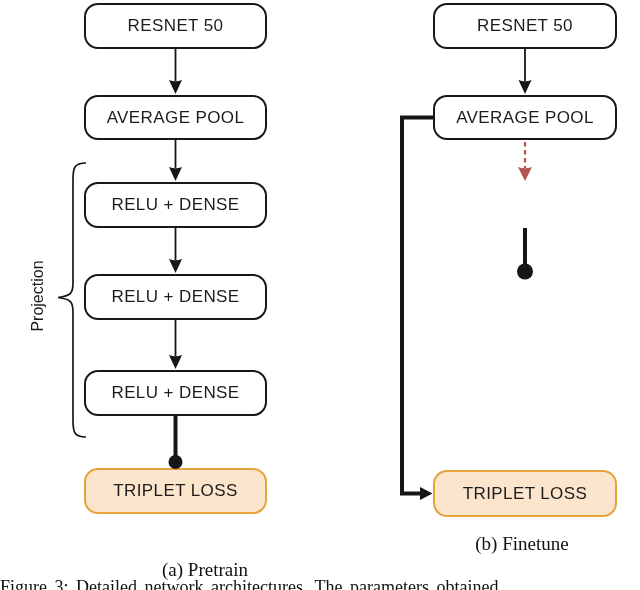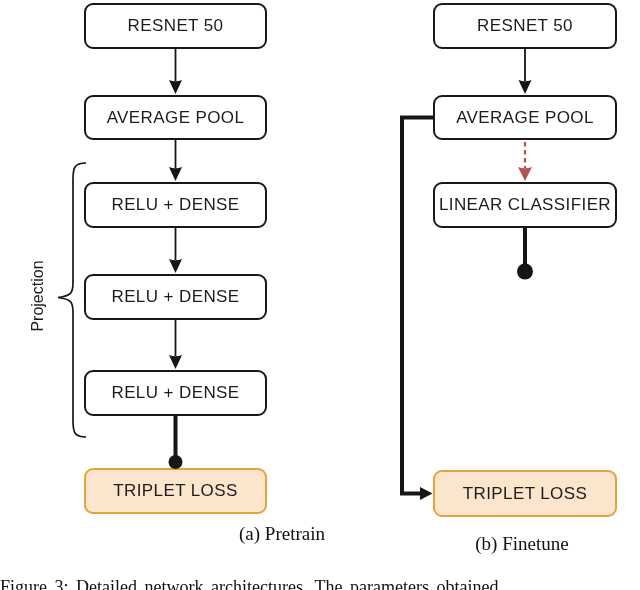--- a/index.html
+++ b/index.html
@@ -22,21 +22,21 @@
     left: 0; top: 0;
     width: 640px; height: 590px;
     pointer-events: none;
     z-index: 2;
   }
   .node {
     position: absolute;
     box-sizing: border-box;
     background: #ffffff;
     border: 2px solid #181818;
-    border-radius: 9px;
+    border-radius: 14px;
     display: flex;
     align-items: center;
     justify-content: center;
     font-size: 17px;
     letter-spacing: 0.4px;
     color: #1c1c1c;
     white-space: nowrap;
     z-index: 1;
   }
   .node.accent {
@@ -123,24 +123,23 @@
   </svg>
 
   <div class="node" style="left:84px; top:3px;  width:183px; height:46px;">RESNET 50</div>
   <div class="node" style="left:84px; top:95px; width:183px; height:45px;">AVERAGE POOL</div>
   <div class="node" style="left:84px; top:182px; width:183px; height:46px;">RELU + DENSE</div>
   <div class="node" style="left:84px; top:274px; width:183px; height:46px;">RELU + DENSE</div>
   <div class="node" style="left:84px; top:370px; width:183px; height:46px;">RELU + DENSE</div>
   <div class="node accent" style="left:84px; top:468px; width:183px; height:46px;">TRIPLET LOSS</div>
 
   <div class="brace-label">Projection</div>
-  <div class="subcaption" style="left:85px; top:523px; width:240px;text-align:right;">(a) Pretrain</div>
+  <div class="subcaption" style="left:85px; top:559px; width:240px;">(a) Pretrain</div>
 
   <div class="node" style="left:433px; top:3px;  width:184px; height:46px;">RESNET 50</div>
   <div class="node" style="left:433px; top:95px; width:184px; height:45px;">AVERAGE POOL</div>
-  <div class="node" style="left:433px; top:182px; width:184px; height:46px;">LINEAR CLASSIFIER</div>
   <div class="node accent" style="left:433px; top:470px; width:184px; height:47px;">TRIPLET LOSS</div>
 
   <div class="subcaption" style="left:402px; top:533px; width:240px;">(b) Finetune</div>
 
   <div class="figure-caption">Figure 3: Detailed network architectures.  The parameters obtained</div>
 
 </div>
 
 </body></html>

